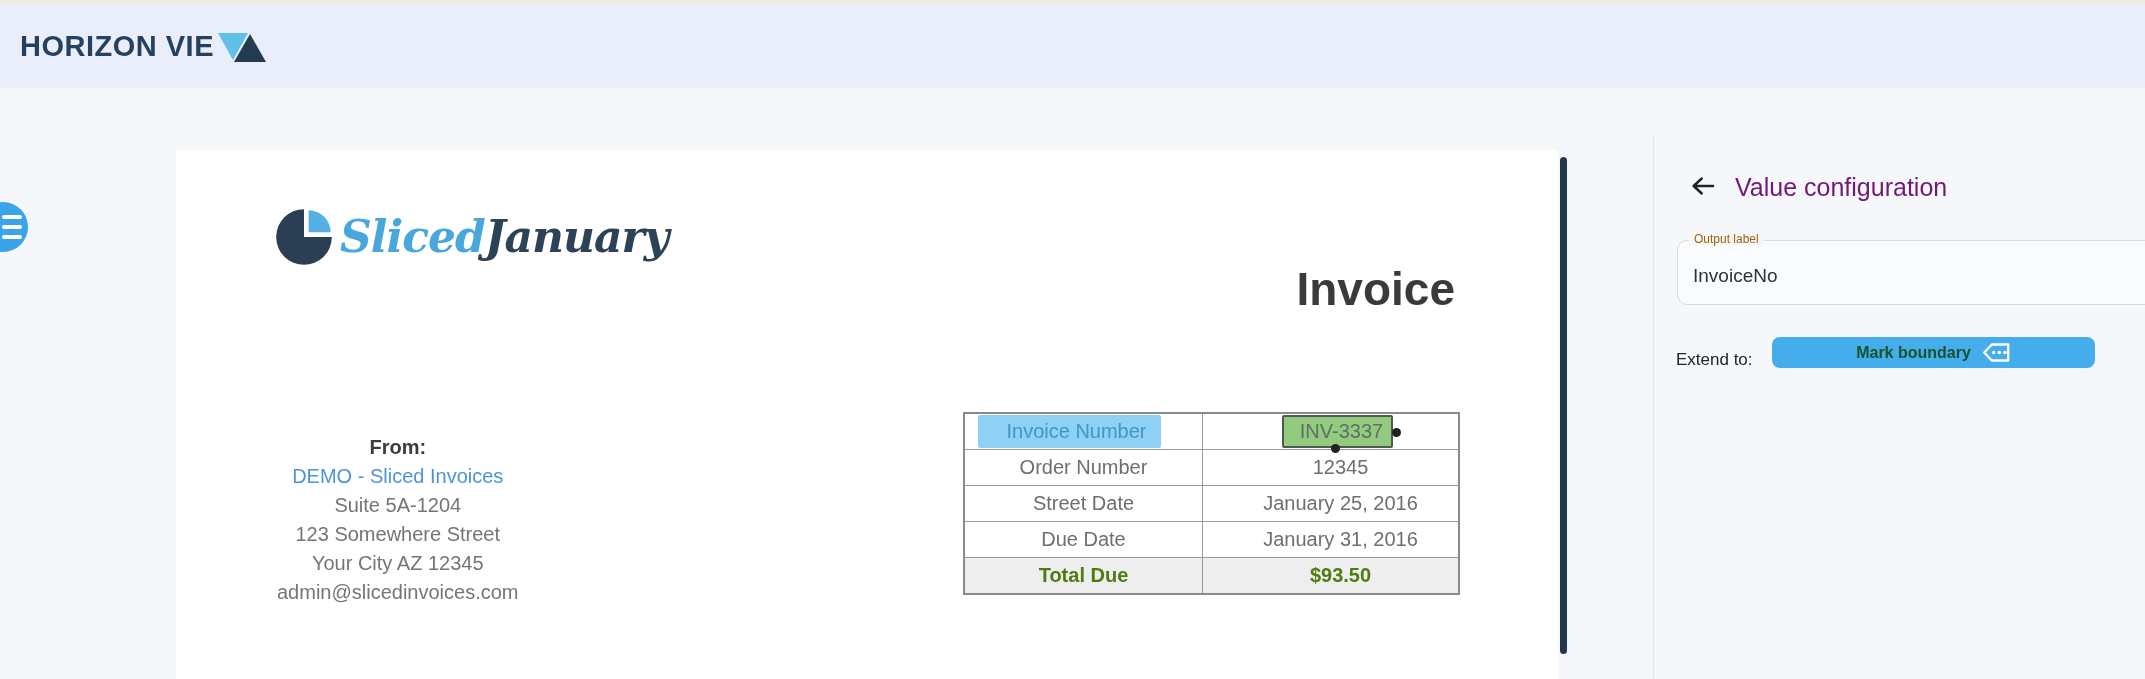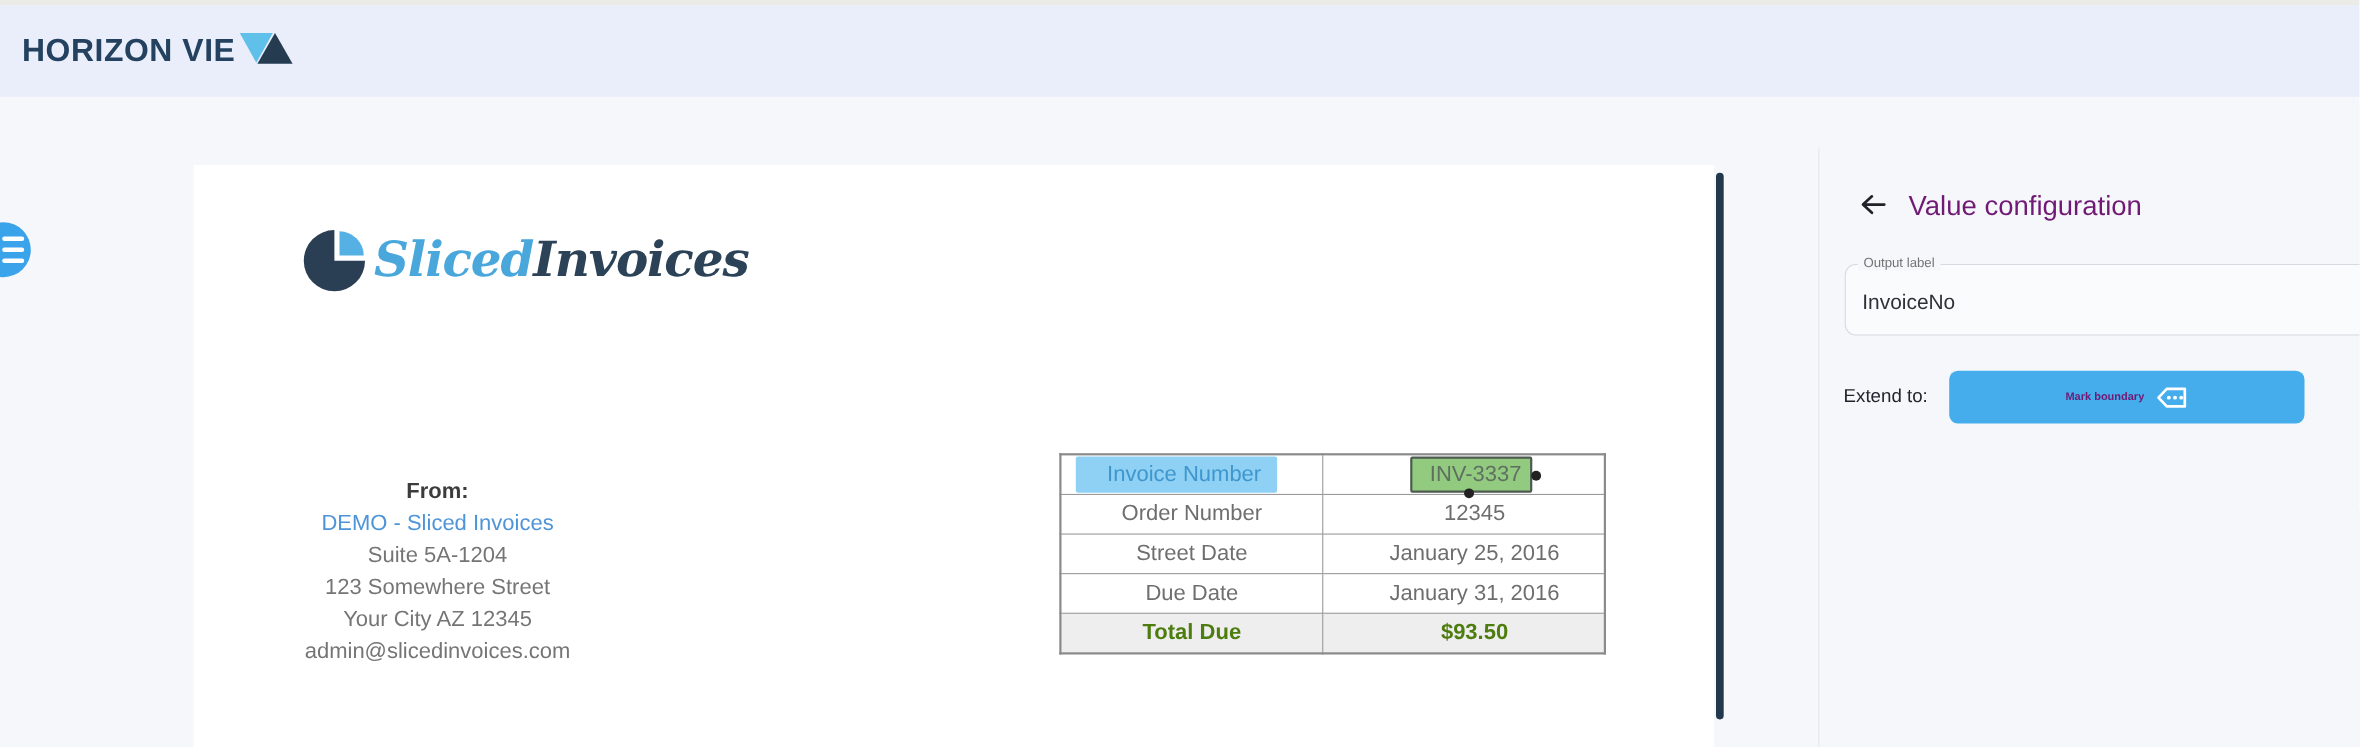--- a/index.html
+++ b/index.html
@@ -3,21 +3,21 @@
 <meta charset="utf-8">
 <style>
   html,body{margin:0;padding:0;}
   body{
     width:2145px;height:679px;position:relative;overflow:hidden;
     background:#f6f7fa;font-family:"Liberation Sans",sans-serif;
   }
   
   .top-strip{position:absolute;left:0;top:0;width:2145px;height:5px;background:#ebebe8;}
   .app-header{position:absolute;left:0;top:5px;width:2145px;height:83px;background:#eaeefb;display:flex;align-items:center;}
-  .brand{margin-left:20px;display:flex;}
+  .brand{margin-left:20px;display:flex;align-items:center;}
   .brand-text{font-size:29px;font-weight:bold;letter-spacing:.5px;color:#24425f;}
   .tri{width:0;height:0;display:inline-block;}
   .tri-down{border-left:15px solid transparent;border-right:15px solid transparent;border-top:27px solid #5fc0ea;margin-left:4px;}
   .tri-up{border-left:16px solid transparent;border-right:16px solid transparent;border-bottom:28px solid #253b50;margin-left:-14px;margin-bottom:-2px;}
   
   .menu-fab{position:absolute;left:-22px;top:202px;width:50px;height:50px;border-radius:50%;background:#3ba3ea;z-index:4;border:none;cursor:pointer;}
   .menu-fab .bar{position:absolute;left:24px;width:20px;height:4px;border-radius:2px;background:#fff;}
   .bar1{top:13px;} .bar2{top:23px;} .bar3{top:33px;}
   
   .document{position:absolute;left:176px;top:150px;width:1382px;height:529px;background:#ffffff;text-align:center;}
@@ -42,23 +42,23 @@
   .handle-right{right:-10px;top:50%;margin-top:-4px;}
   .handle-bottom{left:44%;bottom:-7px;}
   
   .doc-scroll{position:absolute;left:1560px;top:157px;width:7px;height:497px;border-radius:4px;background:#22384c;cursor:pointer;}
   
   .panel-divider{position:absolute;left:1653px;top:135px;width:1px;height:544px;background:#e3e5ea;}
   .back-btn{position:absolute;left:1686px;top:171px;width:34px;height:32px;background:none;border:none;padding:0;cursor:pointer;}
   .panel-title{position:absolute;left:1735px;top:173px;font-size:25px;font-weight:500;color:#701a75;}
   .field{position:absolute;left:1677px;top:240px;width:504px;height:65px;box-sizing:border-box;border:1px solid #d7dae1;border-radius:10px;background:#fafbfd;display:flex;align-items:center;}
   .field input{border:none;outline:none;background:transparent;margin-left:13px;margin-top:6px;font-size:19px;color:#2e3136;font-family:"Liberation Sans",sans-serif;width:380px;}
-  .field-label{position:absolute;left:1689px;top:232px;font-size:12px;color:#737373;background:#f6f7fa;padding:0 5px;z-index:2;}
+  .field-label{position:absolute;left:1689px;top:232px;font-size:12px;color:#a16207;background:#f6f7fa;padding:0 5px;z-index:2;}
   .extend-label{position:absolute;left:1676px;top:350px;font-size:17px;color:#20242c;}
-  .mark-btn{position:absolute;left:1772px;top:337px;width:323px;height:48px;border:none;border-radius:8px;background:#45adec;color:#701a75;font-weight:bold;font-size:10px;font-family:"Liberation Sans",sans-serif;display:flex;align-items:center;justify-content:center;gap:10px;cursor:pointer;}
+  .mark-btn{position:absolute;left:1772px;top:337px;width:323px;height:31px;border:none;border-radius:8px;background:#45adec;color:#14532d;font-weight:bold;font-size:16px;font-family:"Liberation Sans",sans-serif;display:flex;align-items:center;justify-content:center;gap:10px;cursor:pointer;}
 </style>
 </head>
 <body>
 
 <div class="top-strip"></div>
 
 <header class="app-header">
   <div class="brand">
     <span class="brand-text">HORIZON VIE</span>
     <span class="tri tri-down"></span>
@@ -73,23 +73,24 @@
 </button>
 
 <div class="document">
 
   <div class="doc-logo">
     <svg viewBox="0 0 100 100">
       <path d="M50,50 L50,2 A48,48 0 1 0 98,50 Z" fill="#2b3f54"></path>
       <path d="M58,42 L58,4 A38,38 0 0 1 96,42 Z" fill="#55b1e4"></path>
     </svg>
     <span class="logo-script logo-sliced">Sliced</span>
-      <span class="logo-script logo-invoices">Invoices</span>
+      <span class="logo-script logo-invoices">January</span>
   </div>
 
+  <div class="doc-title">Invoice</div>
 
   <div class="from-block">
     <div class="from-heading">From:</div>
     <div class="company-link">DEMO - Sliced Invoices</div>
     <div>Suite 5A-1204</div>
     <div>123 Somewhere Street</div>
     <div>Your City AZ 12345</div>
     <div>admin@slicedinvoices.com</div>
   </div>
 

